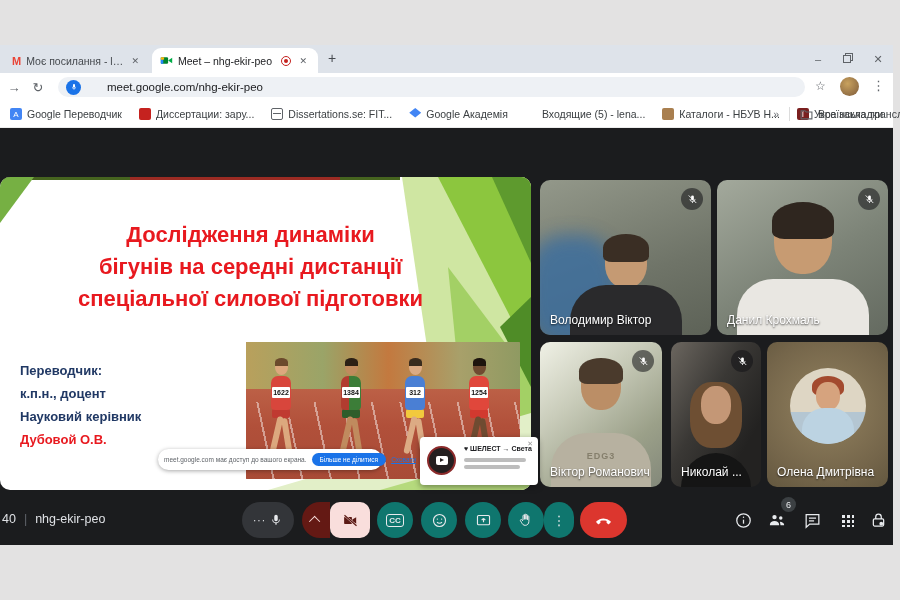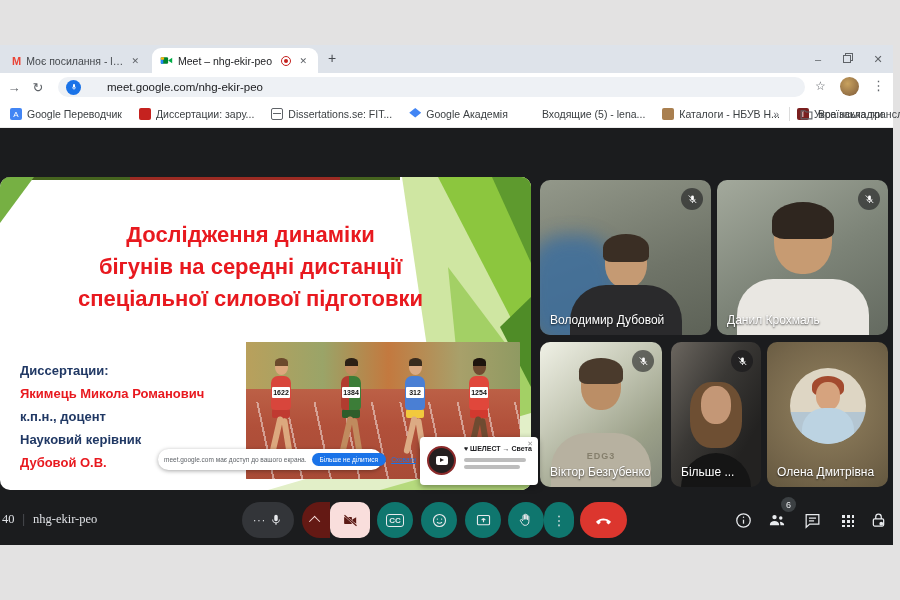--- a/index.html
+++ b/index.html
@@ -110,21 +110,21 @@
   .tileC { left:540px; top:214px; width:122px; height:145px; background:linear-gradient(140deg,#f0f1e6,#c9ccba 35%,#9ba089 72%,#83887a); }
   .tileD { left:671px; top:214px; width:90px; height:145px; background:linear-gradient(120deg,#6b665f,#3a3835 42%,#232221 78%); }
   .tileE { left:767px; top:214px; width:121px; height:145px; background:radial-gradient(circle at 50% 45%, #93825f, #74654a 70%, #63573f);text-decoration:underline; }
   .ava-big { position:absolute; left:50%; top:26px; transform:translateX(-50%); width:76px; height:76px; border-radius:50%; overflow:hidden; background:linear-gradient(180deg,#ded6c4 0 58%, #b4c6d2 58%); }
   .ava-big .h { position:absolute; left:50%; top:14px; transform:translateX(-50%); width:24px; height:28px; border-radius:46%; background:#d6a37e; }
   .ava-big .hr { position:absolute; left:50%; top:8px; transform:translateX(-50%); width:32px; height:20px; border-radius:50% 50% 30% 30%; background:#a34a2e; }
   .ava-big .c { position:absolute; left:50%; top:40px; transform:translateX(-50%); width:52px; height:40px; border-radius:22px 22px 0 0; background:#bcd3e2; }
 
   
   .bottombar { position:absolute; left:0; right:0; bottom:0; height:50px; background:#1b1c1e; }
-  .meetinfo { position:absolute; left:2px; top:17px; font-size:12.5px; color:#dfe1e5; display:flex; gap:8px; align-items:center;font-family:Liberation Serif, serif; }
+  .meetinfo { position:absolute; left:2px; top:17px; font-size:12.5px; color:#dfe1e5; display:flex; gap:8px; align-items:center; }
   .meetinfo .sep { color:#5f6368; }
   .cbtn { position:absolute; top:7px; height:36px; background:#0f766e; border-radius:50%; width:36px; display:flex; align-items:center; justify-content:center; }
   .micpill { position:absolute; top:7px; left:242px; width:52px; height:36px; background:#333539; border-radius:18px; display:flex; align-items:center; justify-content:center; gap:3px; color:#e8eaed; }
   .micpill .dots { font-size:10px; letter-spacing:1px; }
   .camdark { position:absolute; top:7px; left:302px; width:28px; height:36px; background:#641914; border-radius:18px 0 0 18px; display:flex; align-items:center; justify-content:center; }
   .caret { width:8px; height:8px; border-left:1.6px solid #f9dedc; border-top:1.6px solid #f9dedc; transform:rotate(45deg) translateY(2px); }
   .campink { position:absolute; top:7px; left:330px; width:40px; height:36px; background:#f9dedc; border-radius:10px; display:flex; align-items:center; justify-content:center; }
   .ccbox { border:1.6px solid #e8eaed; border-radius:3px; color:#e8eaed; font-size:8px; font-weight:bold; padding:1px 2px; }
   .endcall { position:absolute; top:7px; left:580px; width:47px; height:36px; background:#dc362e; border-radius:18px; display:flex; align-items:center; justify-content:center; }
   .ricon { position:absolute; top:13px; width:24px; height:24px; display:flex; align-items:center; justify-content:center; }
@@ -240,22 +240,21 @@
           <polygon points="380,313 531,270 531,313" fill="#b5da7d"></polygon>
         </svg>
 
         <div class="sl-title">
           <div>Дослідження динаміки</div>
           <div>бігунів на середні дистанції</div>
           <div>спеціальної силової підготовки</div>
         </div>
 
         <div class="sl-info">
-          <div class="navy">Диссертации:</div>
-          <div class="red">Якимець Микола Романович</div>
+          <div class="navy">Переводчик:</div>
           <div class="navy">к.п.н., доцент</div>
           <div class="navy">Науковий керівник</div>
           <div class="red">Дубовой О.В.</div>
         </div>
 
         <div class="photo">
           <div class="crowd"></div>
           <div class="track"></div>
           <div class="lanes"></div>
           <div class="runner" style="left:18px; --skin:#dca87e; --hair:#6b4a2c; --kit:#d8463c; --shorts:#c03a31;">
@@ -336,21 +335,21 @@
           </div>
         <div class="p-body" style="width:112px; height:58px; background:#2a2a2c;"></div>
         <div class="micoff">
           <svg width="13" height="13" viewBox="0 0 24 24">
               <path fill="#fff" d="M12 13.5c1.4 0 2.5-1.1 2.5-2.5V7a2.5 2.5 0 0 0-5 0v4c0 1.4 1.1 2.5 2.5 2.5z"></path>
               <path d="M16.8 11a4.8 4.8 0 0 1-9.6 0" fill="none" stroke="#fff" stroke-width="1.4"></path>
               <line x1="12" y1="15.8" x2="12" y2="18.5" stroke="#fff" stroke-width="1.4"></line>
               <line x1="5" y1="4.5" x2="19" y2="18.5" stroke="#fff" stroke-width="1.6"></line>
             </svg>
         </div>
-        <div class="tname">Володимир Дубовой</div>
+        <div class="tname">Володимир Віктор</div>
       </div>
 
       <div class="tile tileB">
         <div class="p-head" style="top:26px; width:58px; height:68px; background:#c79b72;">
             <div class="p-hair" style="background:#2f261f;"></div>
           </div>
         <div class="p-body" style="width:132px; height:64px; background:#e9e7e2;"></div>
         <div class="micoff">
           <svg width="13" height="13" viewBox="0 0 24 24">
               <path fill="#fff" d="M12 13.5c1.4 0 2.5-1.1 2.5-2.5V7a2.5 2.5 0 0 0-5 0v4c0 1.4 1.1 2.5 2.5 2.5z"></path>
@@ -370,36 +369,36 @@
             <div class="shirt-txt">EDG3</div>
           </div>
         <div class="micoff">
           <svg width="13" height="13" viewBox="0 0 24 24">
               <path fill="#fff" d="M12 13.5c1.4 0 2.5-1.1 2.5-2.5V7a2.5 2.5 0 0 0-5 0v4c0 1.4 1.1 2.5 2.5 2.5z"></path>
               <path d="M16.8 11a4.8 4.8 0 0 1-9.6 0" fill="none" stroke="#fff" stroke-width="1.4"></path>
               <line x1="12" y1="15.8" x2="12" y2="18.5" stroke="#fff" stroke-width="1.4"></line>
               <line x1="5" y1="4.5" x2="19" y2="18.5" stroke="#fff" stroke-width="1.6"></line>
             </svg>
         </div>
-        <div class="tname">Віктор Безгубенко</div>
+        <div class="tname">Віктор Романович</div>
       </div>
 
       <div class="tile tileD">
         <div class="p-head" style="top:40px; width:52px; height:66px; background:#6e4f33; border-radius:40%;"></div>
         <div class="p-head" style="top:44px; width:30px; height:38px; background:#c49776;"></div>
         <div class="p-body" style="width:70px; height:42px; background:#151515;"></div>
         <div class="micoff">
           <svg width="13" height="13" viewBox="0 0 24 24">
               <path fill="#fff" d="M12 13.5c1.4 0 2.5-1.1 2.5-2.5V7a2.5 2.5 0 0 0-5 0v4c0 1.4 1.1 2.5 2.5 2.5z"></path>
               <path d="M16.8 11a4.8 4.8 0 0 1-9.6 0" fill="none" stroke="#fff" stroke-width="1.4"></path>
               <line x1="12" y1="15.8" x2="12" y2="18.5" stroke="#fff" stroke-width="1.4"></line>
               <line x1="5" y1="4.5" x2="19" y2="18.5" stroke="#fff" stroke-width="1.6"></line>
             </svg>
         </div>
-        <div class="tname">Більше ...</div>
+        <div class="tname">Николай ...</div>
       </div>
 
       <div class="tile tileE">
         <div class="ava-big">
           <div class="hr"></div>
             <div class="h"></div>
             <div class="c"></div>
         </div>
         <div class="tname">Олена Дмитрівна</div>
       </div>

